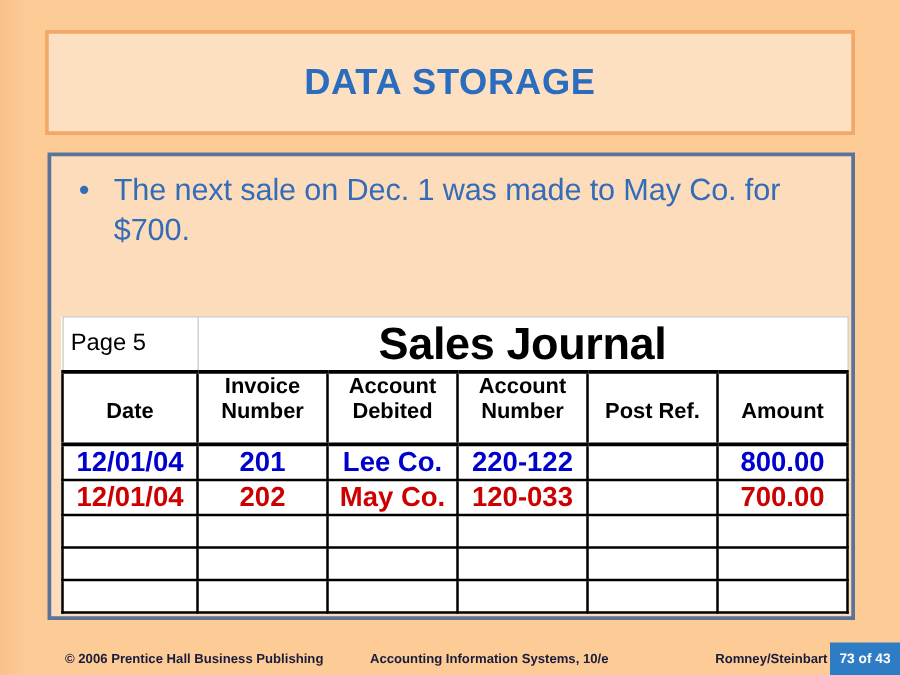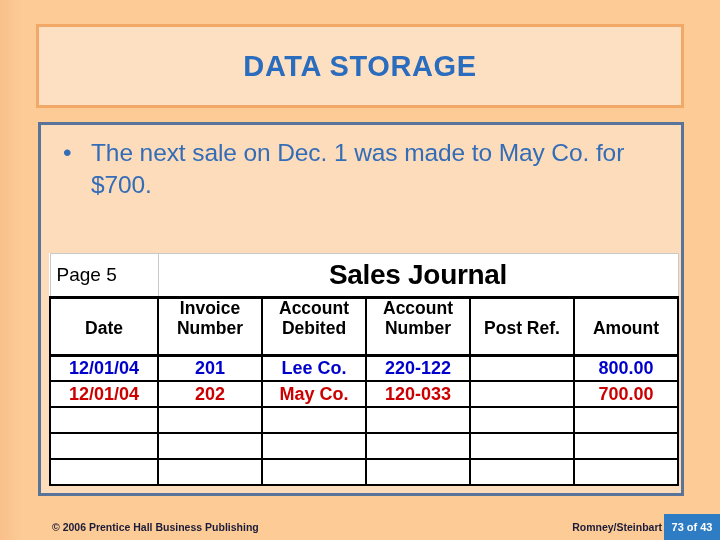--- a/index.html
+++ b/index.html
@@ -108,41 +108,41 @@
     margin-left: 30px;
   }
   td.page-cell {
     font-size: 19px;
     color: #000;
     text-align: left;
     padding-left: 8px;
   }
   td.journal-title-cell {
     text-align: center;
-    font-size: 28px;
+    font-size: 36px;
     font-weight: bold;
     letter-spacing: -0.3px;
   }
   tr.head-row td {
     height: 48px;
     vertical-align: bottom;
     text-align: center;
     font-size: 17.5px;
     font-weight: bold;
     padding-bottom: 15px;
     line-height: 1.13;
     border-top: 3px solid #000;
     border-bottom: 3px solid #000;
   }
   tr.head-row td .hd-l1 { display: block; }
   tr.head-row td .hd-l2 { display: block; }
 
   tr.data-row td {
     height: 26px;
-    font-size: 18px;
+    font-size: 22px;
     font-weight: bold;
     vertical-align: middle;
     text-align: center;
   }
   td.c-date   { text-align: center; }
   td.c-inv    { text-align: right; }
   td.c-acct   { text-align: left; padding-left: 5px; }
   td.c-num    { text-align: left; padding-left: 5px; }
   td.c-post   { text-align: center; }
   td.c-amt    { text-align: right; padding-right: 8px; }
@@ -300,17 +300,18 @@
             <td></td>
           </tr>
         </tbody>
       </table>
     </div>
 
   </div>
 
   <div id="footer">
     <span id="footer-left">© 2006 Prentice Hall Business Publishing</span>
+    <span id="footer-center">Accounting Information Systems, 10/e</span>
     <span id="footer-right">Romney/Steinbart</span>
     <span id="footer-page">73 of 43</span>
   </div>
 
 </div>
 
 </body></html>

